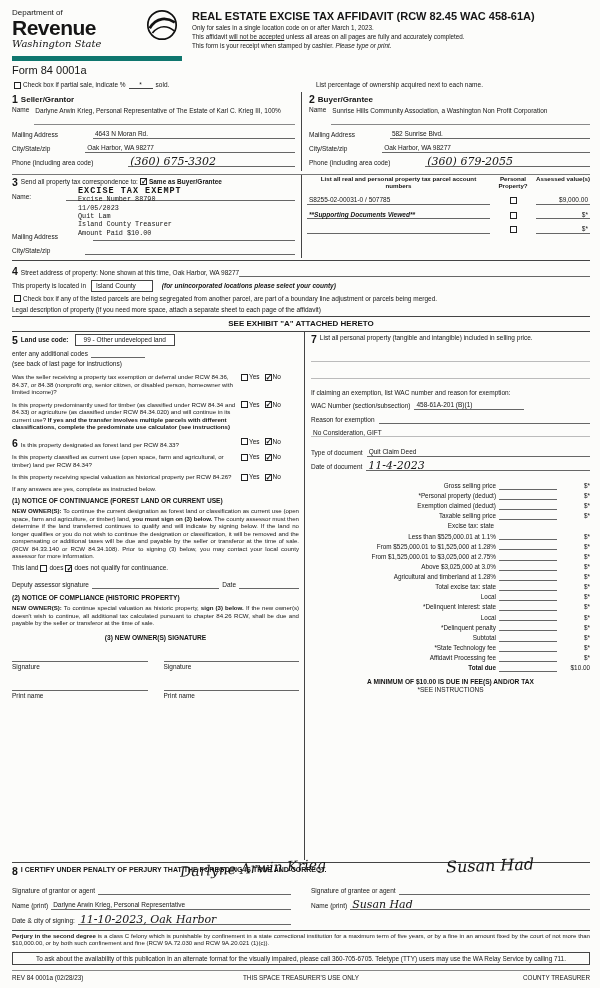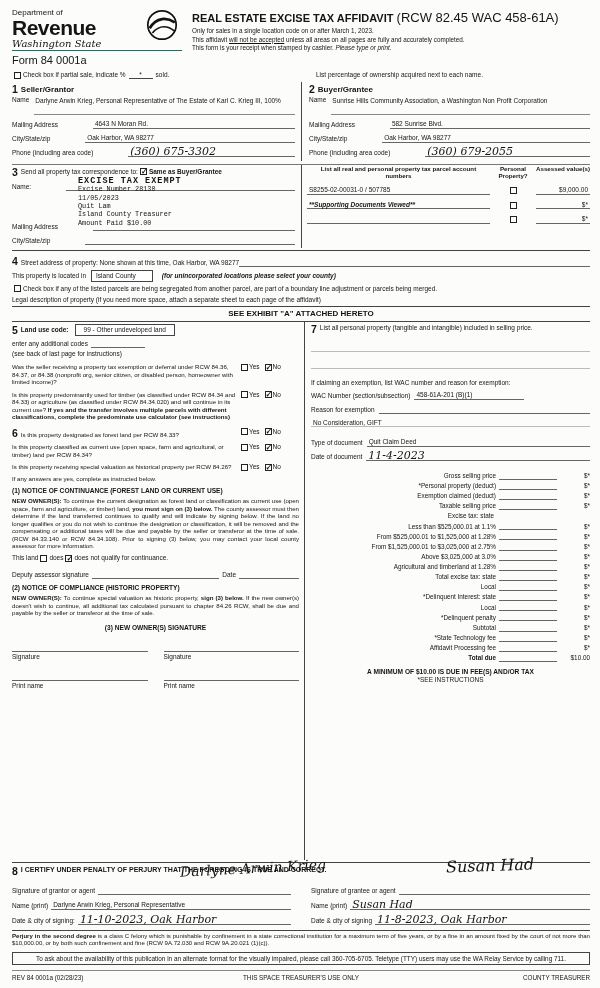--- a/index.html
+++ b/index.html
@@ -13,29 +13,29 @@
 .cb{flex:none;display:inline-block;width:7px;height:7px;border:1px solid #222;background:#fff;font-size:8px;line-height:6px;text-align:center;vertical-align:-1px;margin:0 2px;}
 .cb.checked{font-weight:700;}
 .fill{flex:1;border-bottom:1px solid #666;min-height:8px;padding:0 2px;}
 .hand{font-family:"DejaVu Serif",serif;font-style:italic;}
 .mono{font-family:"Liberation Mono",monospace;}
 .secnum{font-weight:700;font-size:10.5px;margin-right:3px;line-height:1;}
 .sectitle{font-weight:700;font-size:8px;}
 
 .header{display:flex;gap:10px;}
 .hleft{width:170px;flex:none;}
-.brand{border-bottom:1px solid #0f766e;padding-bottom:0;position:relative;}
+.brand{border-bottom:5px solid #0f766e;padding-bottom:6px;position:relative;}
 .dept{font-size:8px;}
 .revenue{font-size:21px;font-weight:700;letter-spacing:-.5px;line-height:.95;}
 .wastate{font-family:"DejaVu Serif",serif;font-style:italic;font-size:10px;}
 .logo{position:absolute;right:4px;top:1px;}
 .formnum{font-size:11px;margin-top:3px;}
 .hright{flex:1;padding-top:2px;}
 .htitle{font-size:11px;font-weight:700;}
-.hrcw{font-size:13px;font-weight:400;}
+.hrcw{font-size:11px;font-weight:700;}
 .hnote{font-size:6.3px;margin-top:1px;}
 
 .topline{margin-top:4px;align-items:center;}
 .starfill{display:inline-block;width:24px;border-bottom:1px solid #444;text-align:center;margin:0 3px;line-height:6px;}
 .tl-right{margin-left:auto;width:274px;}
 
 .sec12{display:flex;margin-top:3px;}
 .scol{width:50%;padding:2px 6px 4px 0;}
 .scol.rightc{border-left:1px solid #444;padding-left:7px;padding-right:0;}
 .sechead{display:flex;align-items:flex-end;margin-bottom:1px;}
@@ -209,21 +209,21 @@
       <div class="frow">
           <span class="lab">Mailing Address</span>
           <span class="fill"></span>
         </div>
       <div class="frow">
           <span class="lab">City/State/zip</span>
           <span class="fill"></span>
         </div>
       <div class="stamp mono">
         <div class="l0">EXCISE TAX EXEMPT</div>
-        <div>Excise Number 28130</div>
+        <div>Excise Number 88790</div>
         <div>11/05/2023</div>
         <div>Quit Lam</div>
         <div>Island County Treasurer</div>
         <div>Amount Paid $10.00</div>
       </div>
     </div>
     <div class="s3r">
       <div class="pt-head">
         <div class="ptc1">List all real and personal property tax parcel account numbers</div>
         <div class="ptc2">Personal Property?</div>
@@ -524,24 +524,20 @@
       </div>
       <div class="s8col">
         <div class="s8row">
             <span class="lab">Signature of grantee or agent</span>
             <span class="fill"></span>
           </div>
         <div class="s8row">
             <span class="lab">Name (print)</span>
             <span class="fill hand handbig">Susan   Had</span>
           </div>
-        <div class="s8row">
-            <span class="lab">Date &amp; city of signing</span>
-            <span class="fill hand handbig">11-8-2023,  Oak Harbor</span>
-          </div>
       </div>
     </div>
   </div>
 
   <div class="perjury"><span class="bold">Perjury in the second degree</span><span> is a class C felony which is punishable by confinement in a state correctional institution for a maximum term of five years, or by a fine in an amount fixed by the court of not more than $10,000.00, or by both such confinement and fine (RCW 9A.72.030 and RCW 9A.20.021 (1)(c)).</span></div>
 
   <div class="altbox">To ask about the availability of this publication in an alternate format for the visually impaired, please call 360-705-6705. Teletype (TTY) users may use the WA Relay Service by calling 711.</div>
 
   <div class="bottomline">
     <span class="l">REV 84 0001a (02/28/23)</span>

